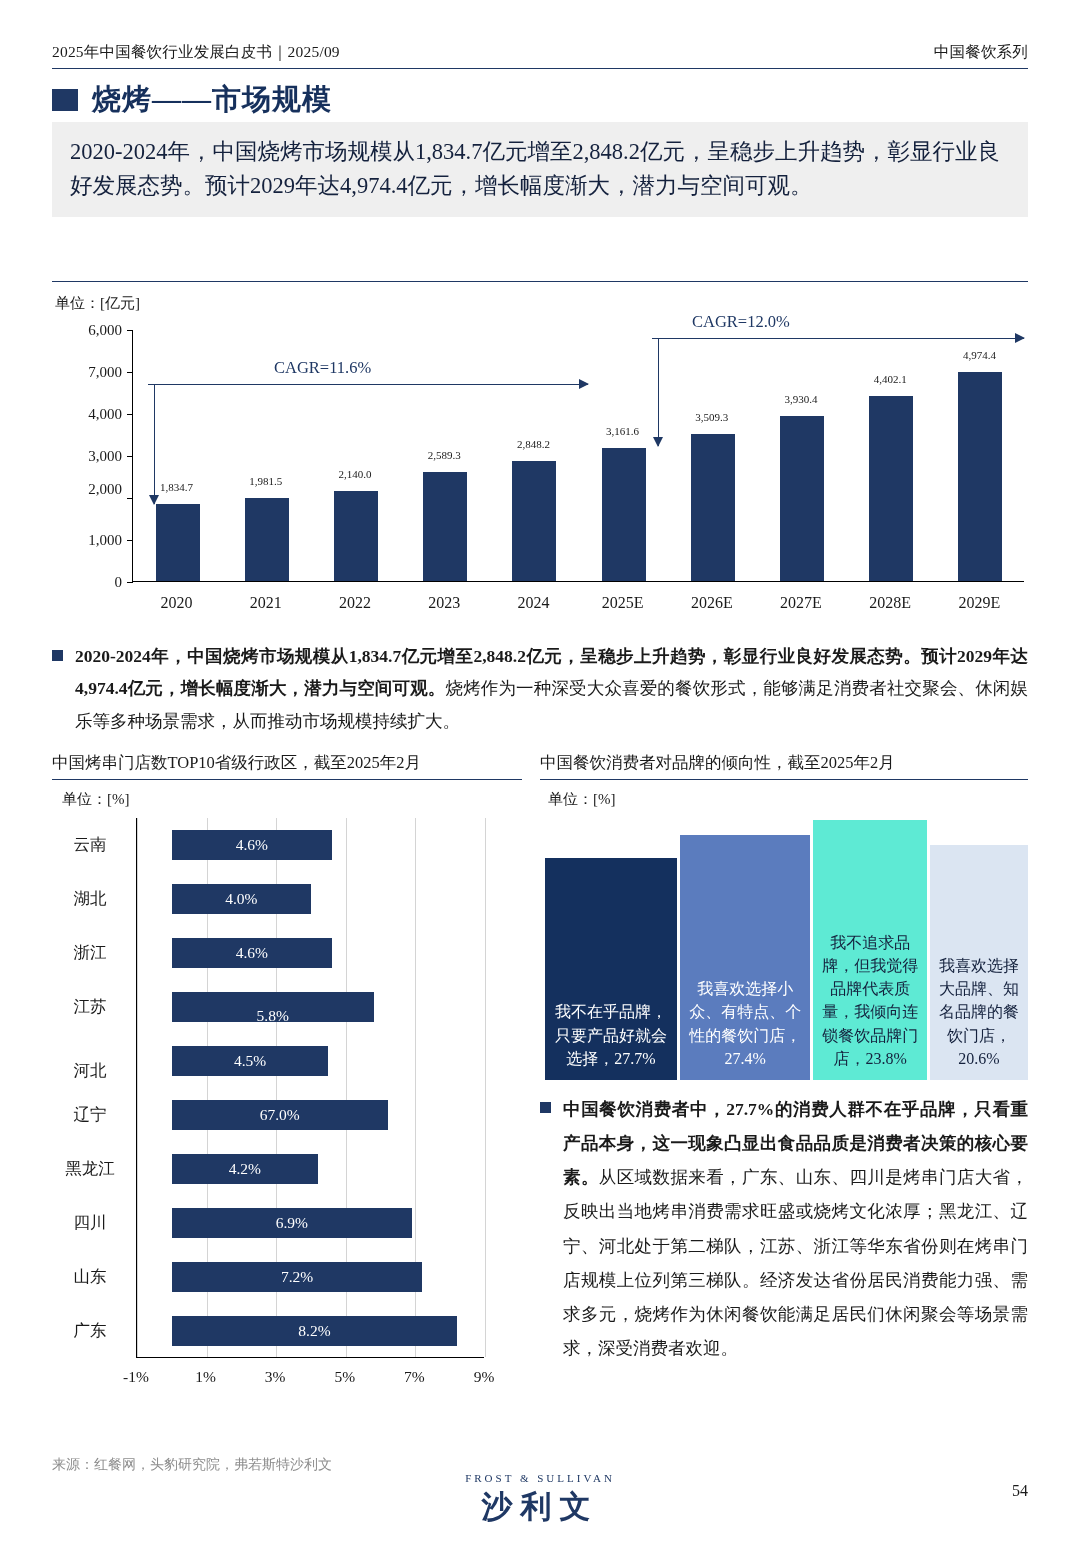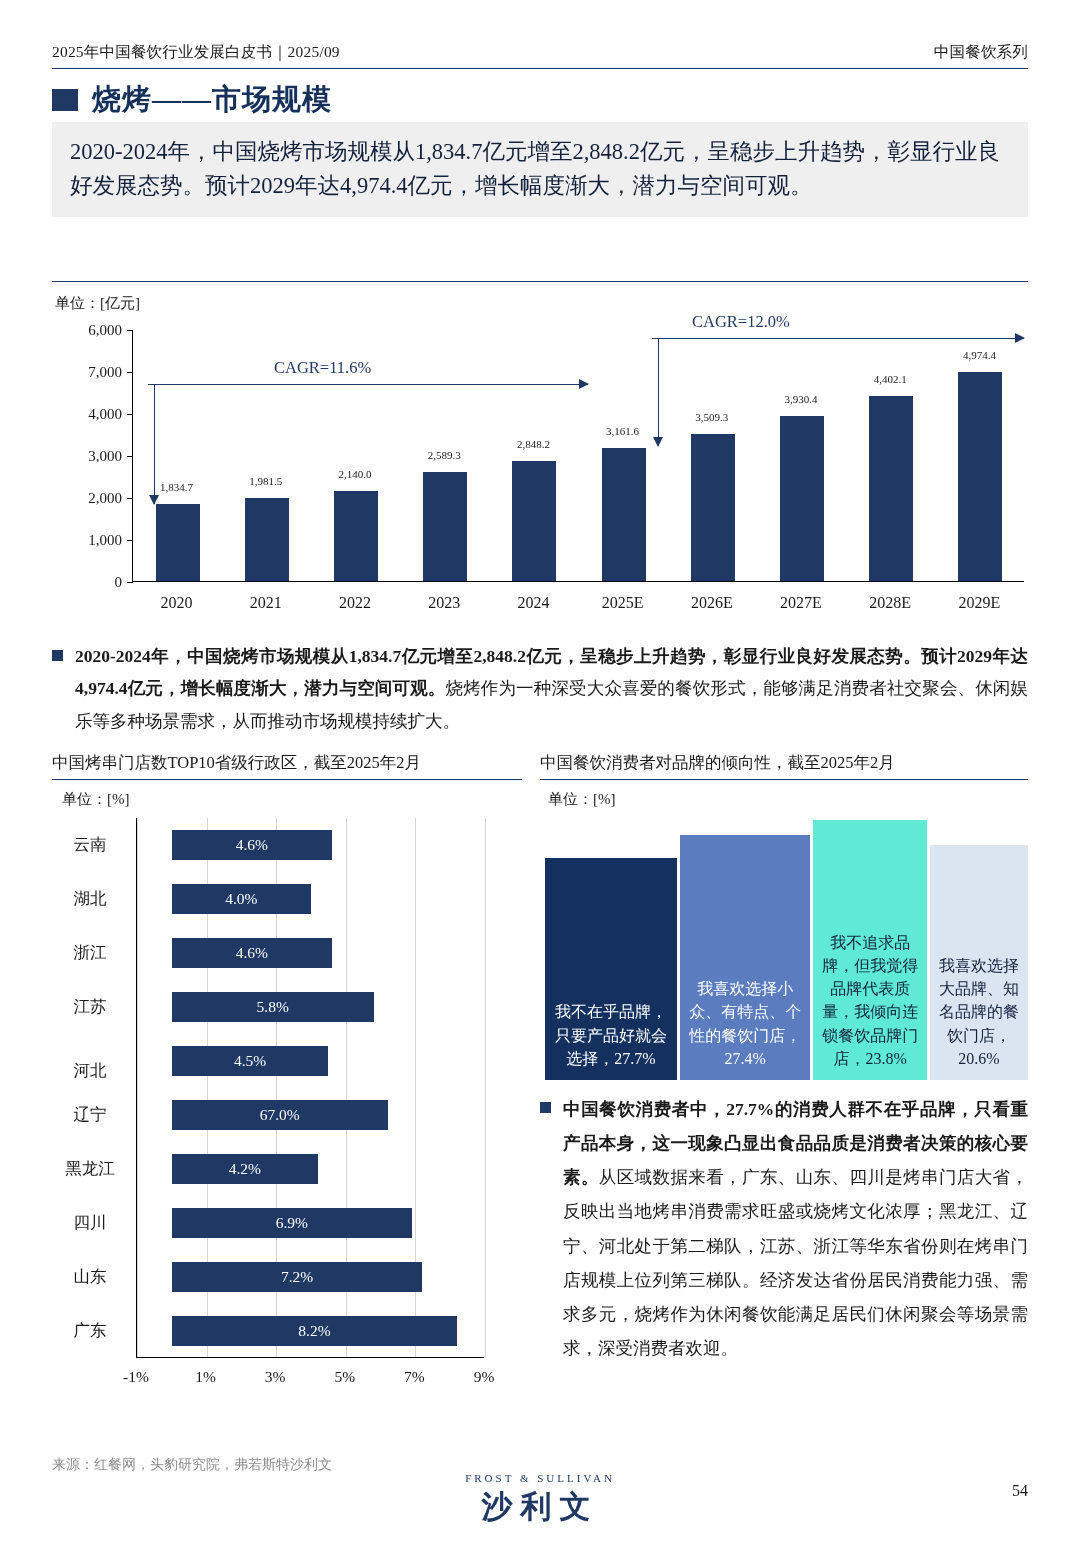--- a/index.html
+++ b/index.html
@@ -139,21 +139,21 @@
 
   <div class="summary">2020-2024年，中国烧烤市场规模从1,834.7亿元增至2,848.2亿元，呈稳步上升趋势，彰显行业良好发展态势。预计2029年达4,974.4亿元，增长幅度渐大，潜力与空间可观。</div>
 
   <div class="c1-rule"></div>
   <div class="c1-unit">单位：[亿元]</div>
 
   <div class="chart1">
     <div class="axisL" id="c1-yaxis">
         <div class="ylab" style="top: 266px; right: auto; left: 0px; width: 70px;">0</div>
         <div class="ylab" style="top: 224px; right: auto; left: 0px; width: 70px;">1,000</div>
-        <div class="ylab" style="top: 182px; right: auto; left: 0px; width: 70px;">2,000</div>
+        <div class="ylab" style="top: 173px; right: auto; left: 0px; width: 70px;">2,000</div>
         <div class="ylab" style="top: 140px; right: auto; left: 0px; width: 70px;">3,000</div>
         <div class="ylab" style="top: 98px; right: auto; left: 0px; width: 70px;">4,000</div>
         <div class="ylab" style="top: 56px; right: auto; left: 0px; width: 70px;">7,000</div>
         <div class="ylab" style="top: 14px; right: auto; left: 0px; width: 70px;">6,000</div>
       </div>
     <div class="plot1" id="c1-plot">
         <div class="tick" style="top: 252px;"></div>
         <div class="tick" style="top: 210px;"></div>
         <div class="tick" style="top: 168px;"></div>
         <div class="tick" style="top: 126px;"></div>
@@ -228,21 +228,21 @@
         <div class="hbar" style="left: 34.8px; top: 12px; width: 160.08px; height: 30px;"></div>
         <div class="hval" style="left: 114.84px; top: 27px;">4.6%</div>
         <div class="hcat" style="top: 27px; left: -82px; right: auto; margin-right: 0px;">云南</div>
         <div class="hbar" style="left: 34.8px; top: 66px; width: 139.2px; height: 30px;"></div>
         <div class="hval" style="left: 104.4px; top: 81px;">4.0%</div>
         <div class="hcat" style="top: 81px; left: -82px; right: auto; margin-right: 0px;">湖北</div>
         <div class="hbar" style="left: 34.8px; top: 120px; width: 160.08px; height: 30px;"></div>
         <div class="hval" style="left: 114.84px; top: 135px;">4.6%</div>
         <div class="hcat" style="top: 135px; left: -82px; right: auto; margin-right: 0px;">浙江</div>
         <div class="hbar" style="left: 34.8px; top: 174px; width: 201.84px; height: 30px;"></div>
-        <div class="hval" style="left: 135.72px; top: 189px;">5.8%</div>
+        <div class="hval" style="left: 135.72px; top: 198px;">5.8%</div>
         <div class="hcat" style="top: 189px; left: -82px; right: auto; margin-right: 0px;">江苏</div>
         <div class="hbar" style="left: 34.8px; top: 228px; width: 156.6px; height: 30px;"></div>
         <div class="hval" style="left: 113.1px; top: 243px;">4.5%</div>
         <div class="hcat" style="top: 253px; left: -82px; right: auto; margin-right: 0px;">河北</div>
         <div class="hbar" style="left: 34.8px; top: 282px; width: 215.76px; height: 30px;"></div>
         <div class="hval" style="left: 142.68px; top: 297px;">67.0%</div>
         <div class="hcat" style="top: 297px; left: -82px; right: auto; margin-right: 0px;">辽宁</div>
         <div class="hbar" style="left: 34.8px; top: 336px; width: 146.16px; height: 30px;"></div>
         <div class="hval" style="left: 107.88px; top: 351px;">4.2%</div>
         <div class="hcat" style="top: 351px; left: -82px; right: auto; margin-right: 0px;">黑龙江</div>

